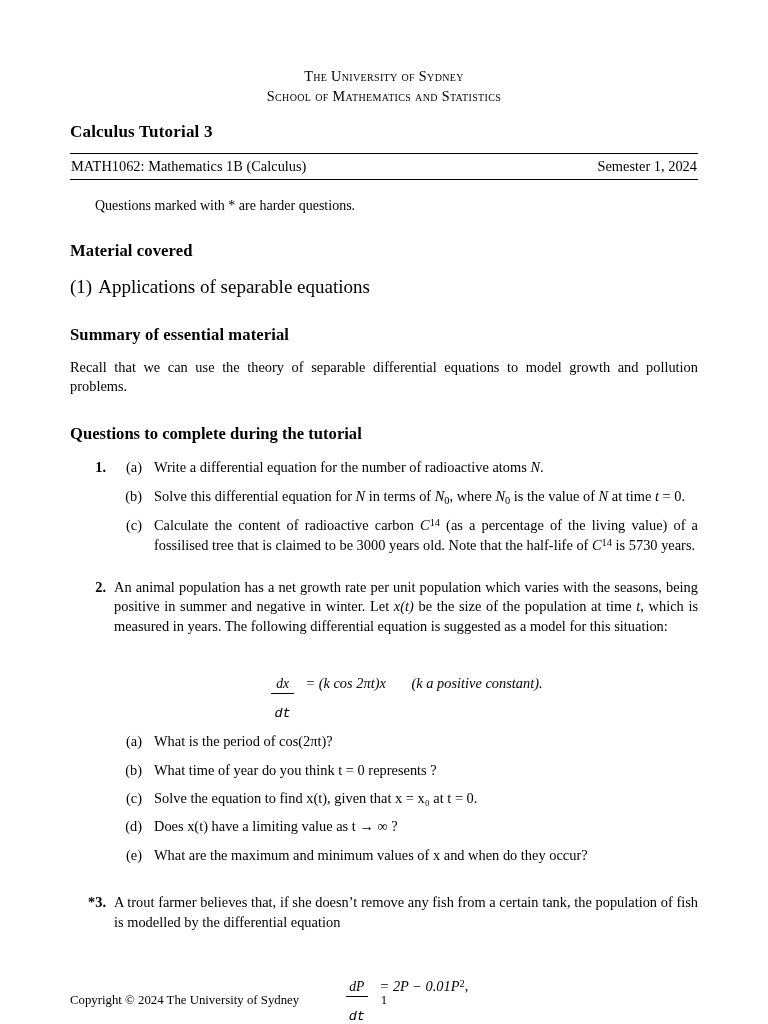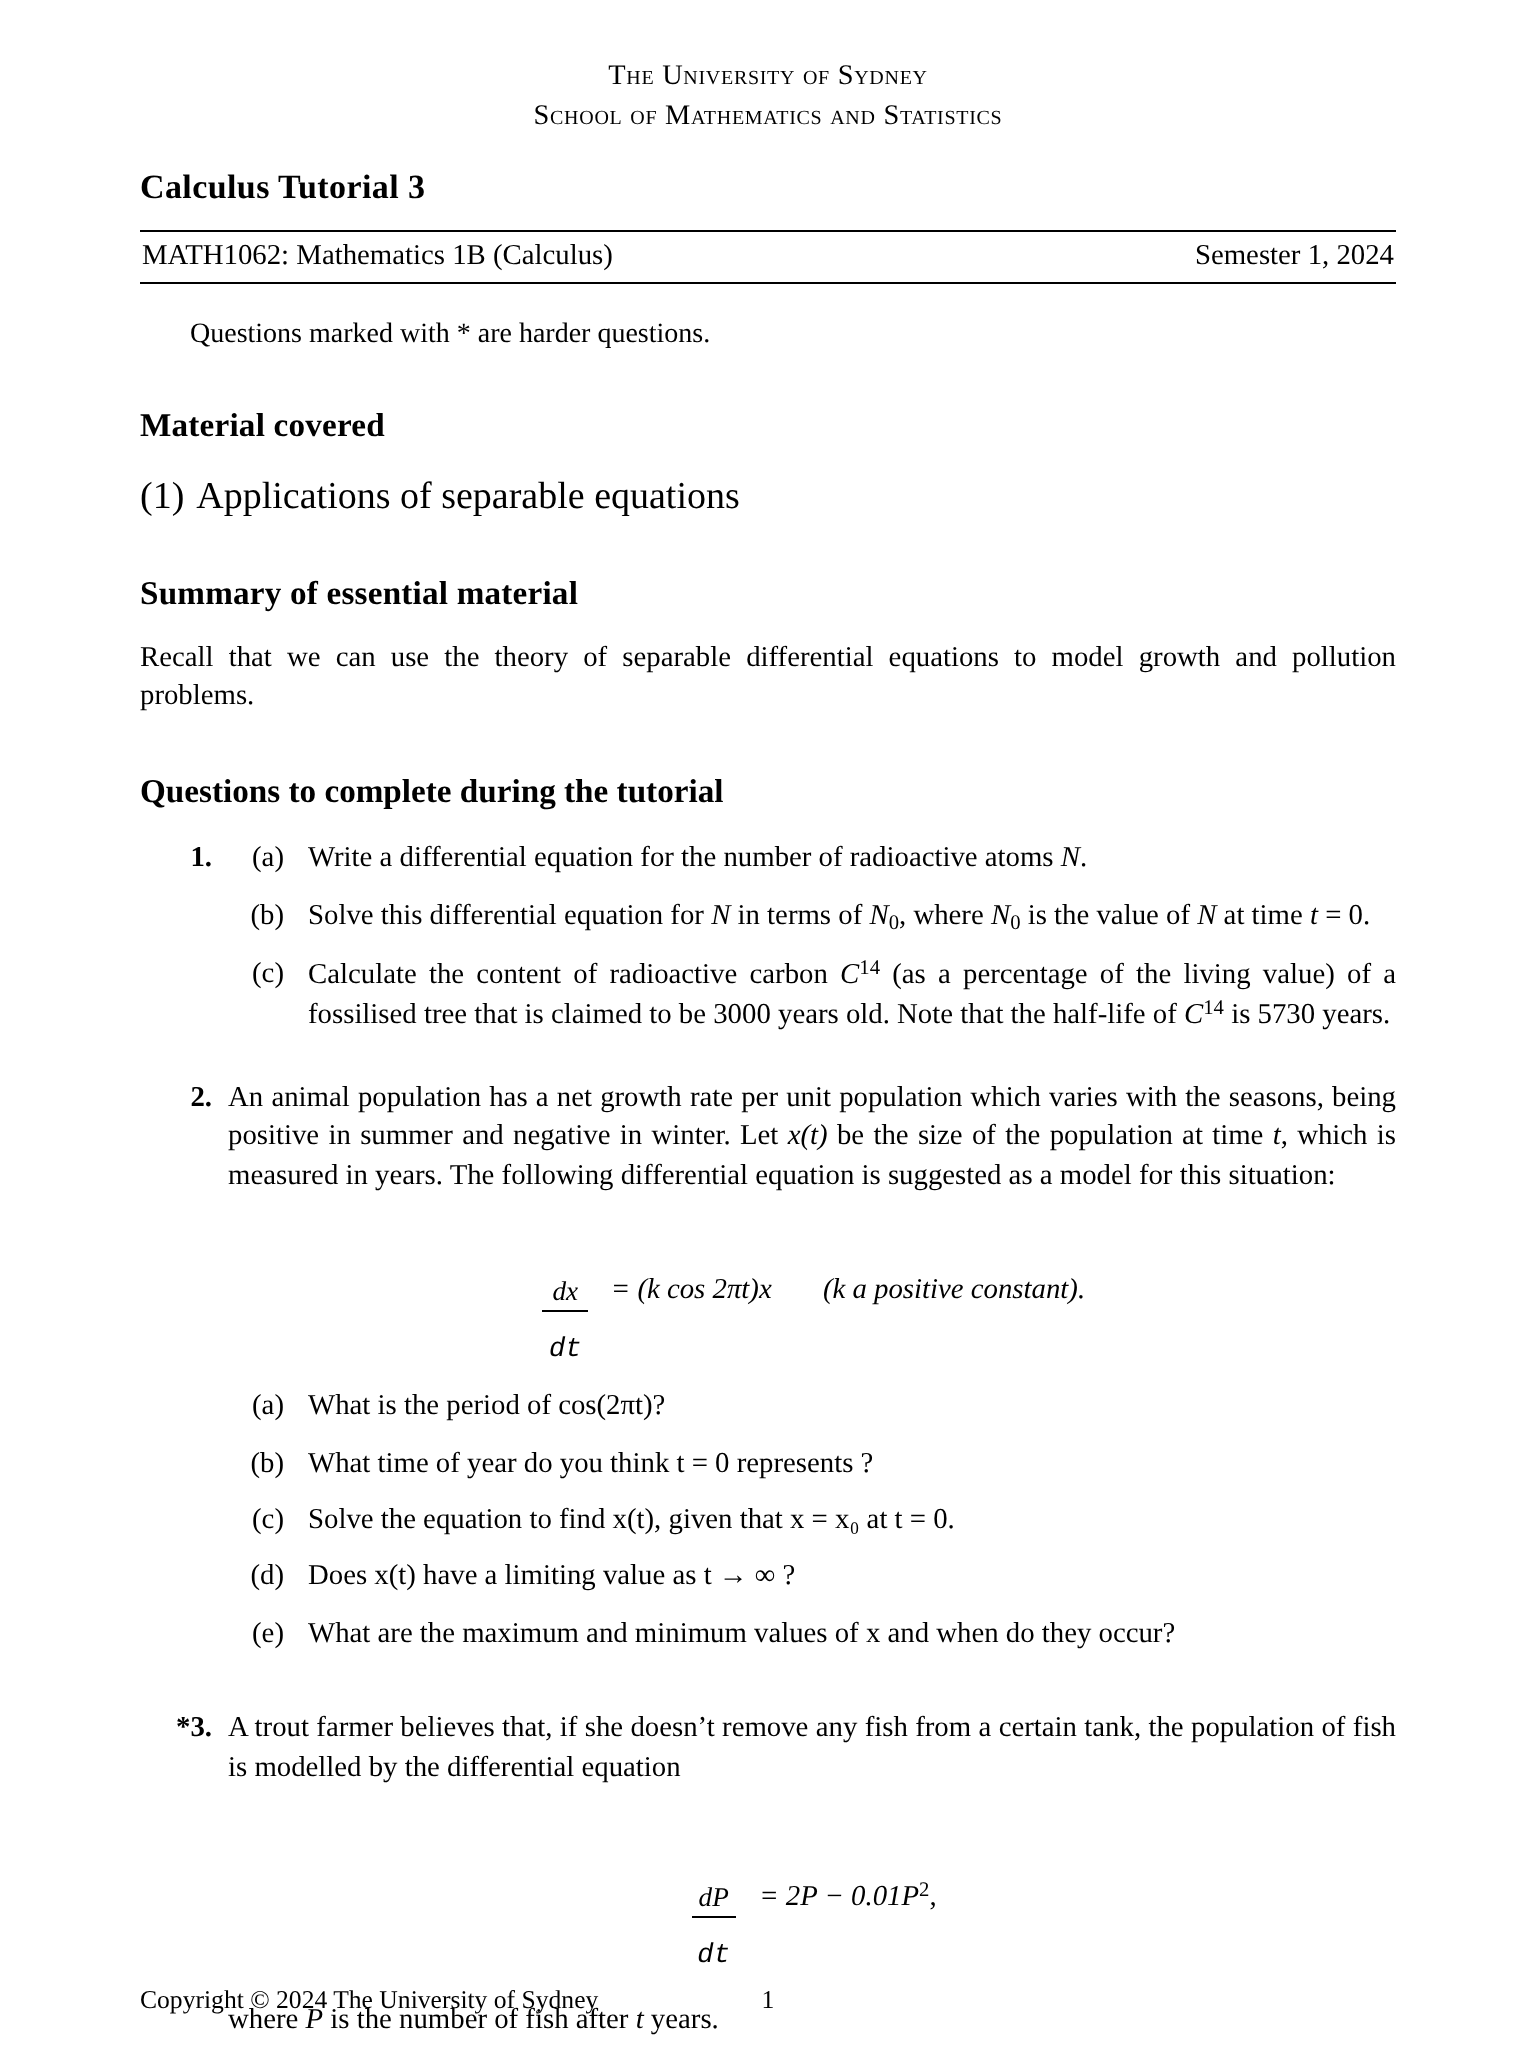--- a/index.html
+++ b/index.html
@@ -20,21 +20,21 @@
     left: 0; top: 0;
     width: 768px;
     height: 1024px;
     box-sizing: border-box;
     padding: 0 70px;
   }
 
   
   .inst-block {
     text-align: center;
-    padding-top: 28px;
+    padding-top: 66px;
     line-height: 1.42;
   }
   .inst-line {
     font-variant: small-caps;
     font-size: 14.2px;
     letter-spacing: 0.35px;
   }
   .doc-title {
     text-align: left;
     font-weight: bold;

